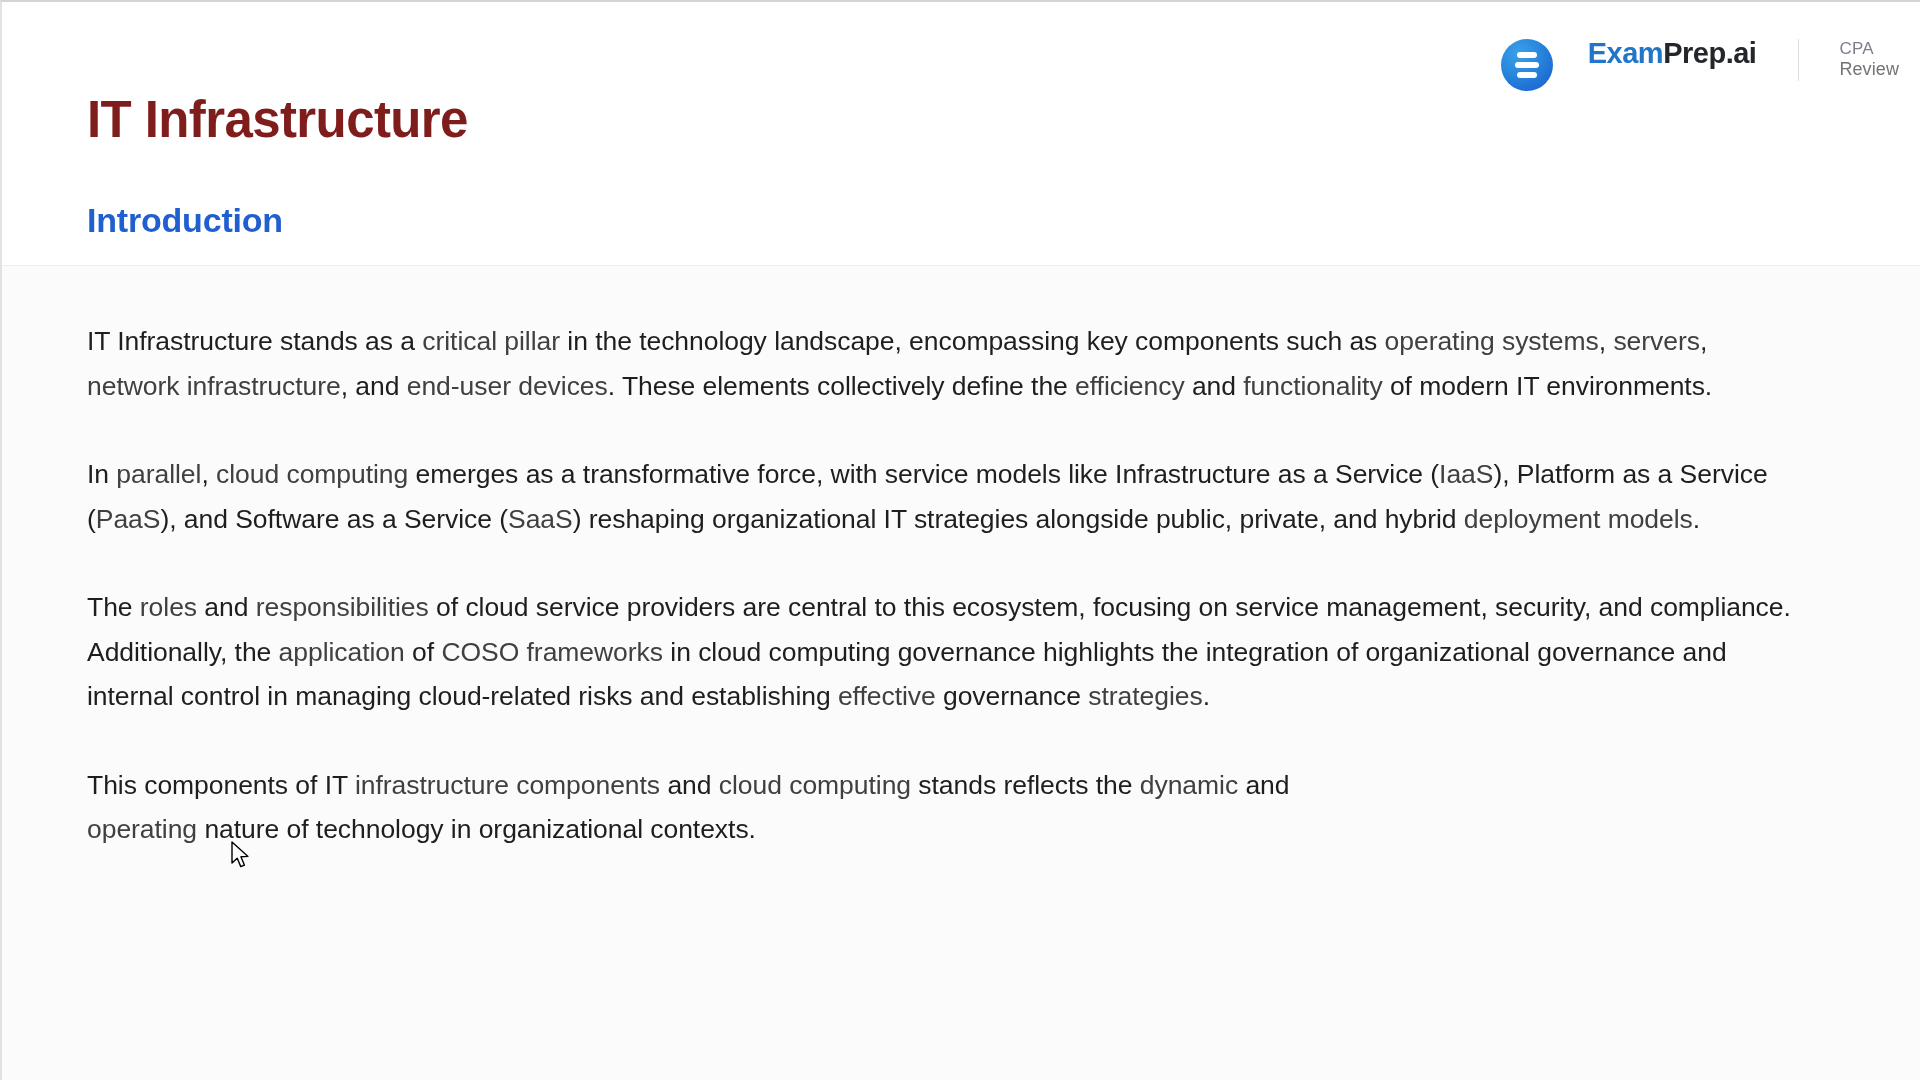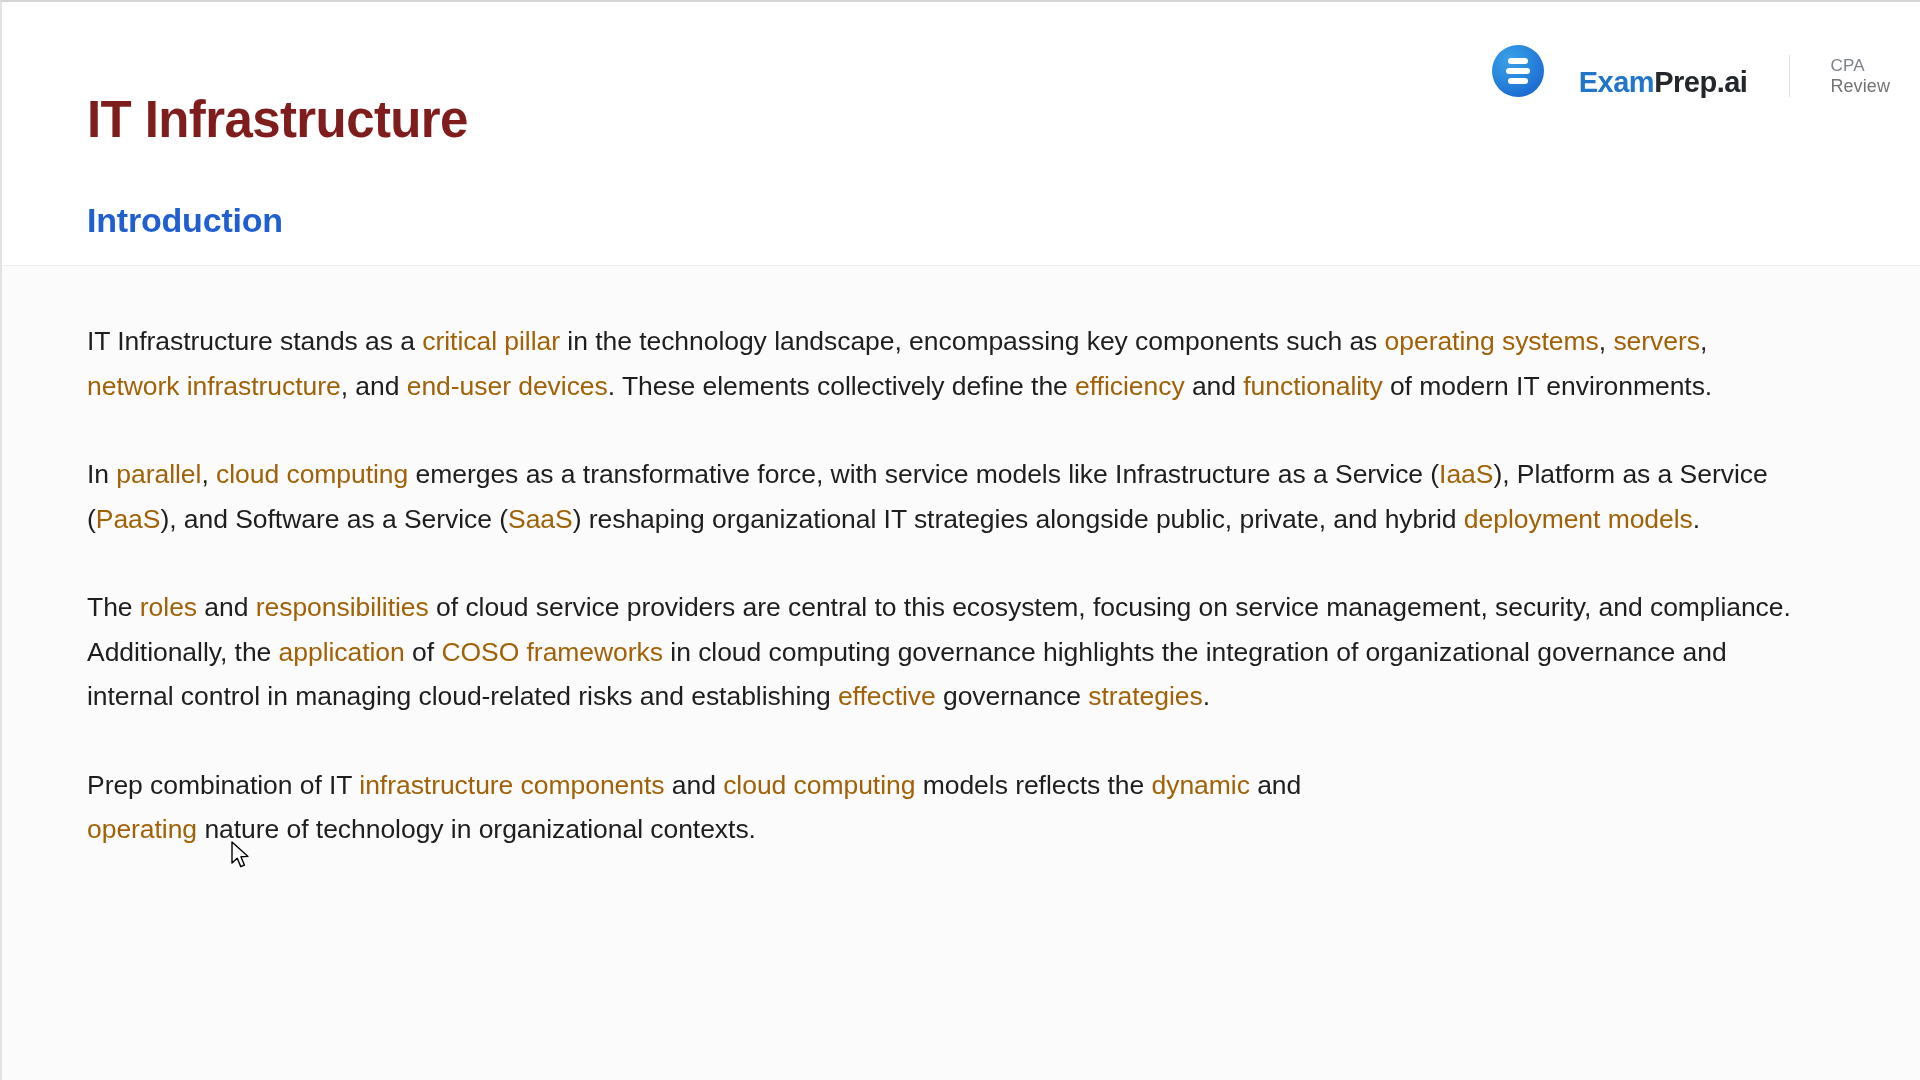--- a/index.html
+++ b/index.html
@@ -56,24 +56,24 @@
     font-weight: 700;
     letter-spacing: -0.2px;
     color: #1f5fd0;
     line-height: 1.1;
     white-space: nowrap;
   }
 
   
   #brand {
     position: absolute;
-    right: 30px;
+    right: 21px;
     top: 37px;
     display: flex;
-    align-items: flex-end;
+    align-items: flex-start;
     height: 58px;
     gap: 24px;
   }
 
   .logo-mark {
     width: 52px;
     height: 52px;
     border-radius: 50%;
     background: radial-gradient(circle at 34% 28%, #3aa0e8 0%, #2a8ade 38%, #1f6fd4 72%, #1a5fc4 100%);
     display: flex;
@@ -152,21 +152,21 @@
     letter-spacing: -0.05px;
     margin: 0 0 44px 0;
   }
   .para:last-child { margin-bottom: 0; }
 
   .para.p1 { width: 1718px; }
   .para.p2 { width: 1718px; }
   .para.p3 { width: 1718px; }
   .para.p4 { width: 1250px; }
 
-  .kw { color: #a16207; }
+  .kw { color: #404040; }
 
   
   #cursor {
     position: absolute;
     left: 228px;
     top: 575px;
     width: 22px;
     height: 30px;
     pointer-events: none;
   }
@@ -201,21 +201,21 @@
       </div>
     </div>
   </div>
 
   <div id="content">
 
     <div id="article">
         <p class="para p1"><span>IT Infrastructure stands as a </span><span class="kw">critical pillar</span><span> in the technology landscape, encompassing key components such as </span><span class="kw">operating systems</span><span>, </span><span class="kw">servers</span><span>, </span><span class="kw">network infrastructure</span><span>, and </span><span class="kw">end-user devices</span><span>. These elements collectively define the </span><span class="kw">efficiency</span><span> and </span><span class="kw">functionality</span><span> of modern IT environments.</span></p>
         <p class="para p2"><span>In </span><span class="kw">parallel</span><span>, </span><span class="kw">cloud computing</span><span> emerges as a transformative force, with service models like Infrastructure as a Service (</span><span class="kw">IaaS</span><span>), Platform as a Service (</span><span class="kw">PaaS</span><span>), and Software as a Service (</span><span class="kw">SaaS</span><span>) reshaping organizational IT strategies alongside public, private, and hybrid </span><span class="kw">deployment models</span><span>.</span></p>
         <p class="para p3"><span>The </span><span class="kw">roles</span><span> and </span><span class="kw">responsibilities</span><span> of cloud service providers are central to this ecosystem, focusing on service management, security, and compliance. Additionally, the </span><span class="kw">application</span><span> of </span><span class="kw">COSO frameworks</span><span> in cloud computing governance highlights the integration of organizational governance and internal control in managing cloud-related risks and establishing </span><span class="kw">effective</span><span> governance </span><span class="kw">strategies</span><span>.</span></p>
-        <p class="para p4"><span>Prep combination of IT </span><span class="kw">infrastructure components</span><span> and </span><span class="kw">cloud computing</span><span> models reflects the </span><span class="kw">dynamic</span><span> and </span><span class="kw">operating</span><span> nature of technology in organizational contexts.</span></p>
+        <p class="para p4"><span>This components of IT </span><span class="kw">infrastructure components</span><span> and </span><span class="kw">cloud computing</span><span> stands reflects the </span><span class="kw">dynamic</span><span> and </span><span class="kw">operating</span><span> nature of technology in organizational contexts.</span></p>
       </div>
 
     <div id="cursor" style="left: 228px; top: 575px;">
       <svg width="22" height="30" viewBox="0 0 22 30" xmlns="http://www.w3.org/2000/svg">
         <path d="M2 1 L2 22 L7.2 17.2 L10.8 25.6 L14.4 24 L10.9 15.8 L18 15.4 Z" fill="#ffffff" stroke="#000000" stroke-width="1.4" stroke-linejoin="round"></path>
       </svg>
     </div>
 
   </div>
 </div>

